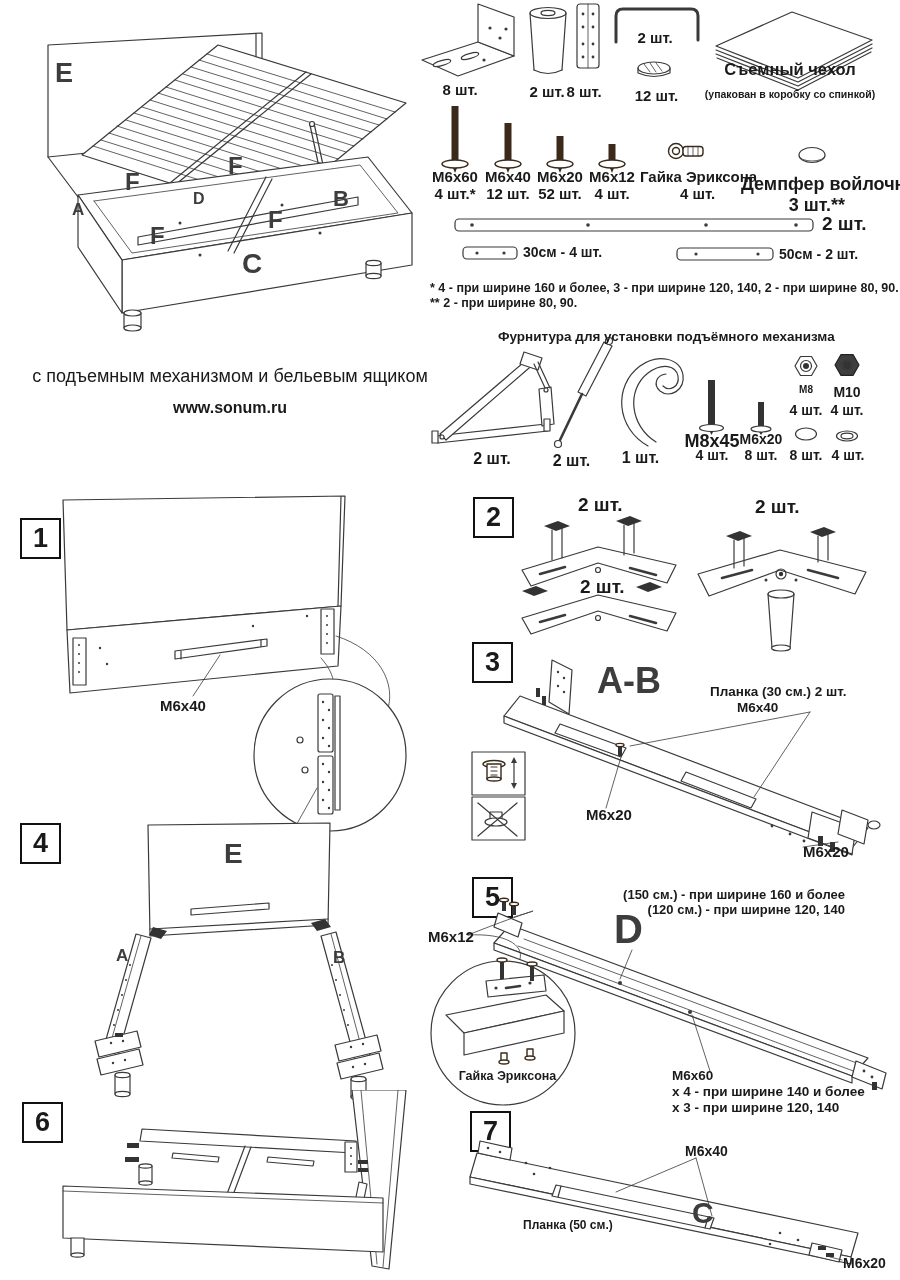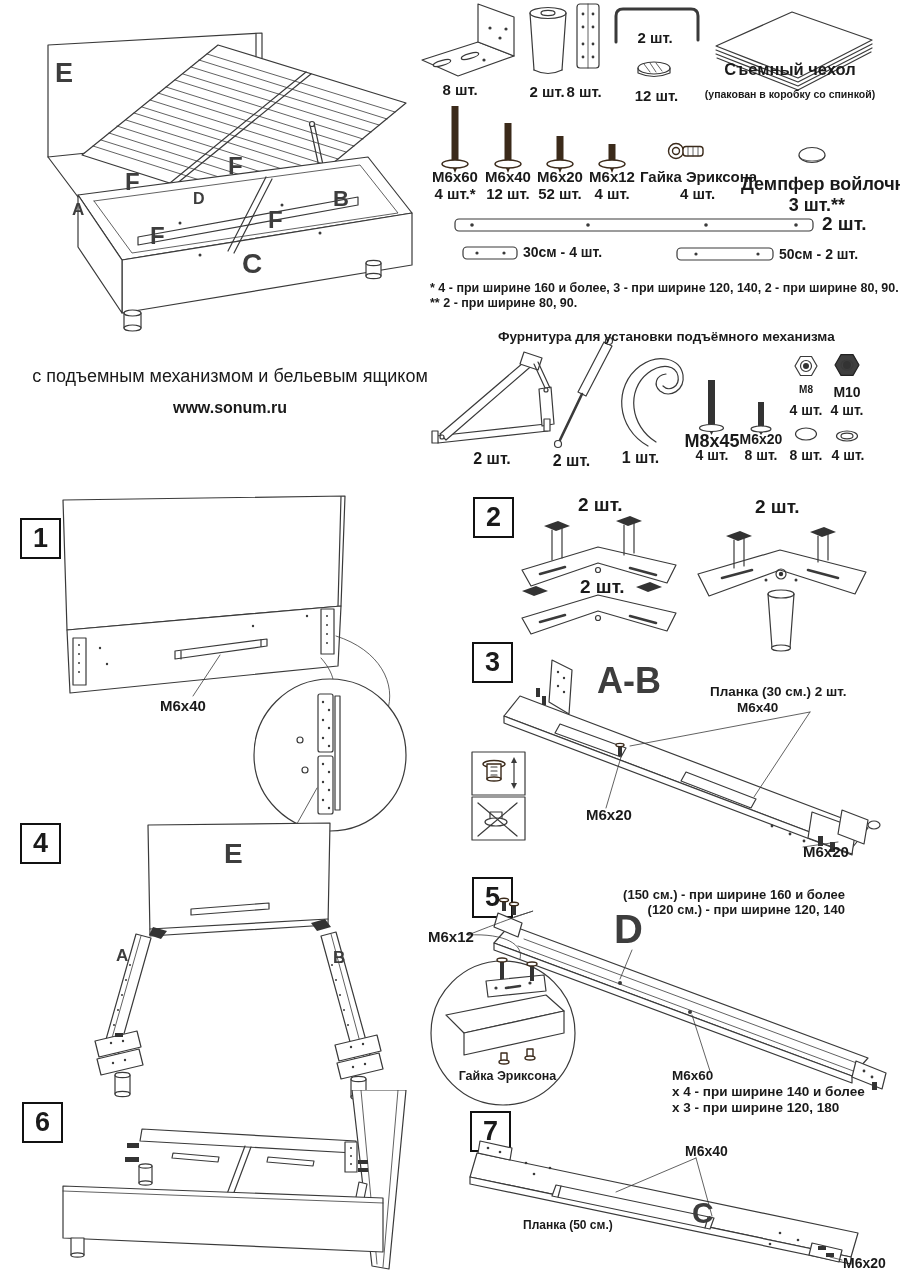--- a/index.html
+++ b/index.html
@@ -474,21 +474,21 @@
     <path class="thin" d="M 40,60 C 78,58 96,70 92,84"></path>
     <path class="thin" d="M 40,60 C 100,36 126,30 86,42"></path>
   </svg>
   <div class="lbl rt" style="left:600px;top:888px;width:245px;font-size:13px">(150 см.) - при ширине 160 и более</div>
   <div class="lbl rt" style="left:600px;top:903px;width:245px;font-size:13px">(120 см.) - при ширине 120, 140</div>
   <div class="lbl big" style="left:614px;top:906px;font-size:40px">D</div>
   <div class="lbl" style="left:428px;top:928px;font-size:15px">М6х12</div>
   <div class="lbl ctr" style="left:455px;top:1069px;width:105px;font-size:12.5px">Гайка Эриксона</div>
   <div class="lbl" style="left:672px;top:1068px;font-size:13.5px">M6x60</div>
   <div class="lbl" style="left:672px;top:1084px;font-size:13.5px">х 4 - при ширине 140 и более</div>
-  <div class="lbl" style="left:672px;top:1100px;font-size:13.5px">х 3 - при ширине 120, 180</div>
+  <div class="lbl" style="left:672px;top:1100px;font-size:13.5px">х 3 - при ширине 120, 140</div>
 
   <div class="stepnum" style="left:22px;top:1102px">
       <span>6</span>
     </div>
   <svg class="dia" style="left:15px;top:1090px" width="440" height="190" viewBox="0 0 440 190">
     <polygon class="w" points="337,0 391,0 374,179 357,176"></polygon>
     <line class="thin" x1="346" y1="0" x2="362" y2="174"></line>
     <line class="thin" x1="383" y1="0" x2="368" y2="177"></line>
     <polygon class="w" points="127,39 341,51 339,63 125,51"></polygon>
     <polygon class="w" points="158,63 204,67 203,72 157,68"></polygon>

